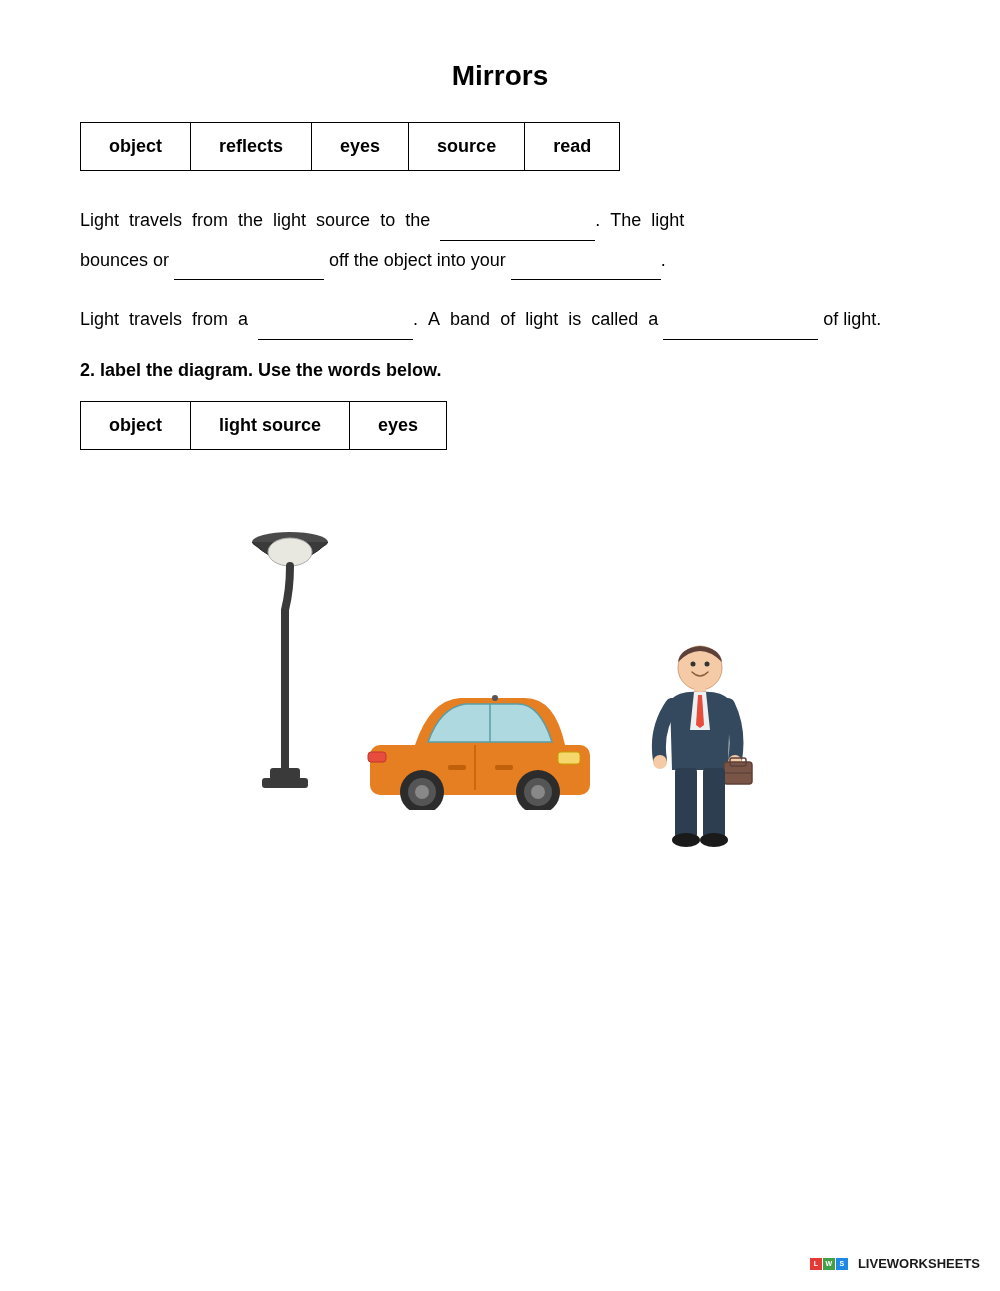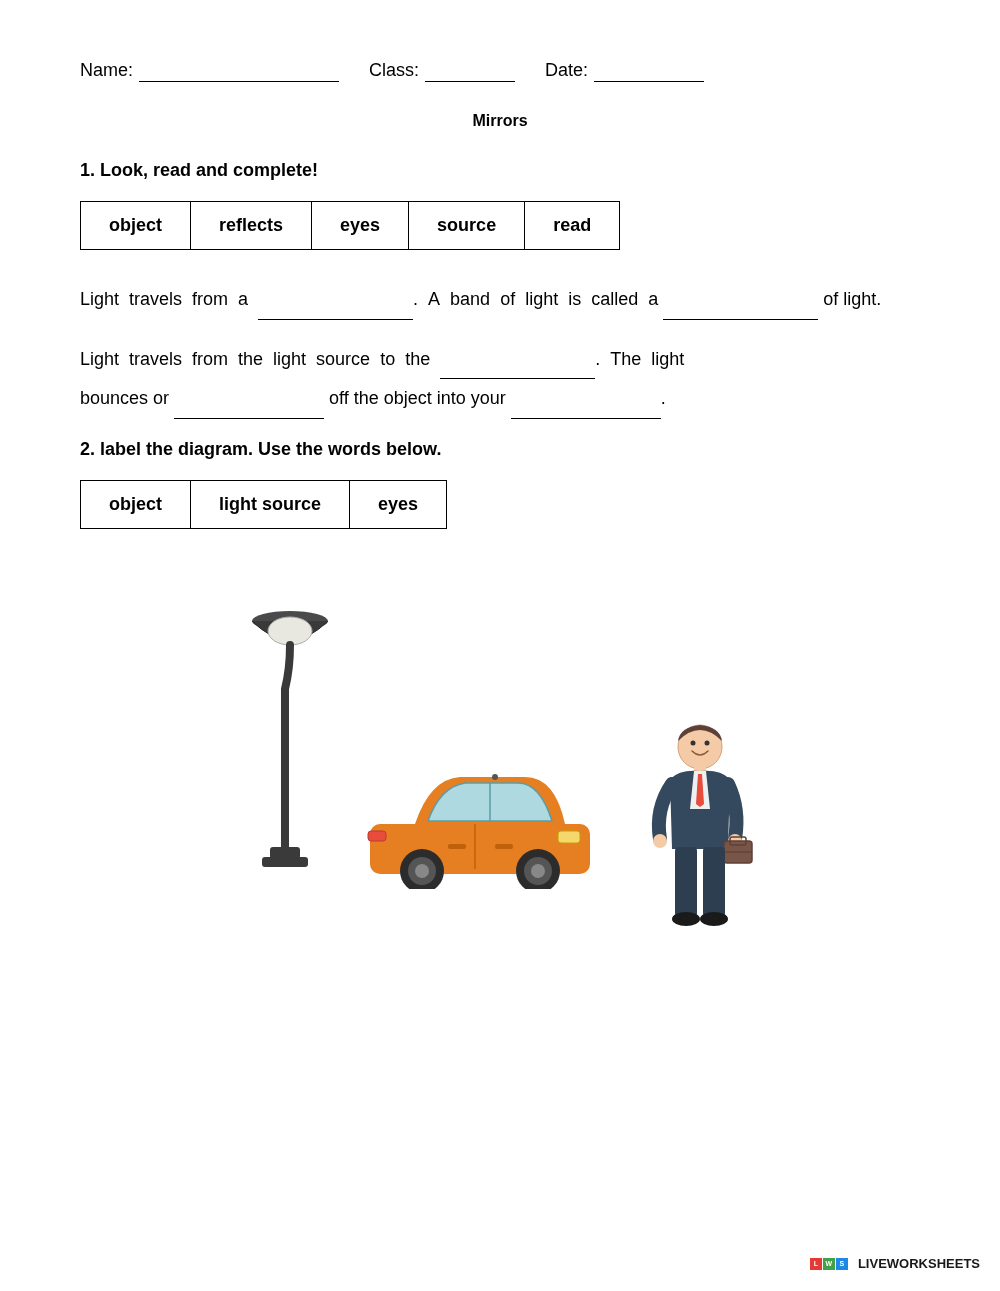--- a/index.html
+++ b/index.html
@@ -37,21 +37,21 @@
       border-bottom: 1.5px solid #000;
     }
 
     .name-line { width: 200px; }
     .class-line { width: 90px; }
     .date-line { width: 110px; }
 
     .worksheet-title {
       text-align: center;
       font-weight: bold;
-      font-size: 16px;
+      font-size: 28px;
       margin-bottom: 30px;
     }
 
     .section-heading {
       font-weight: bold;
       font-size: 18px;
       margin-bottom: 20px;
     }
 
     .word-bank-table {
@@ -154,58 +154,43 @@
 
     .paragraph-block {
       margin-bottom: 20px;
     }
   </style>
 </head>
 <body>
 
 <div class="page">
 
-  <div class="header-line">
-    <span class="header-field">
-      <span>Name:</span>
-      <span class="underline name-line">&nbsp;</span>
-    </span>
-    <span class="header-field">
-      <span>Class:</span>
-      <span class="underline class-line">&nbsp;</span>
-    </span>
-    <span class="header-field">
-      <span>Date:</span>
-      <span class="underline date-line">&nbsp;</span>
-    </span>
-  </div>
 
   <div class="worksheet-title">Mirrors</div>
 
-  <div class="section-heading">1. Look, read and complete!</div>
 
   <table class="word-bank-table">
     <tbody>
         <tr>
       <td>object</td>
       <td>reflects</td>
       <td>eyes</td>
       <td>source</td>
       <td>read</td>
     </tr>
   </tbody>
     </table>
 
   <div class="fill-text paragraph-block">
-    Light&nbsp;&nbsp;travels&nbsp;&nbsp;from&nbsp;&nbsp;a&nbsp;&nbsp;<span class="blank" style="width:155px;"></span>.&nbsp;&nbsp;A&nbsp;&nbsp;band&nbsp;&nbsp;of&nbsp;&nbsp;light&nbsp;&nbsp;is&nbsp;&nbsp;called&nbsp;&nbsp;a&nbsp;<span class="blank" style="width:155px;"></span>&nbsp;of light.
-  </div>
-
-  <div class="fill-text paragraph-block">
     Light&nbsp;&nbsp;travels&nbsp;&nbsp;from&nbsp;&nbsp;the&nbsp;&nbsp;light&nbsp;&nbsp;source&nbsp;&nbsp;to&nbsp;&nbsp;the&nbsp;&nbsp;<span class="blank" style="width:155px;"></span>.&nbsp;&nbsp;The&nbsp;&nbsp;light<br>
     bounces&nbsp;or&nbsp;<span class="blank" style="width:150px;"></span>&nbsp;off the object into your&nbsp;<span class="blank" style="width:150px;"></span>.
+  </div>
+
+  <div class="fill-text paragraph-block">
+    Light&nbsp;&nbsp;travels&nbsp;&nbsp;from&nbsp;&nbsp;a&nbsp;&nbsp;<span class="blank" style="width:155px;"></span>.&nbsp;&nbsp;A&nbsp;&nbsp;band&nbsp;&nbsp;of&nbsp;&nbsp;light&nbsp;&nbsp;is&nbsp;&nbsp;called&nbsp;&nbsp;a&nbsp;<span class="blank" style="width:155px;"></span>&nbsp;of light.
   </div>
 
   <div class="section2">
     <div class="section-heading">2. label the diagram. Use the words below.</div>
 
     <table class="word-bank-table">
       <tbody>
           <tr>
         <td>object</td>
         <td>light source</td>

